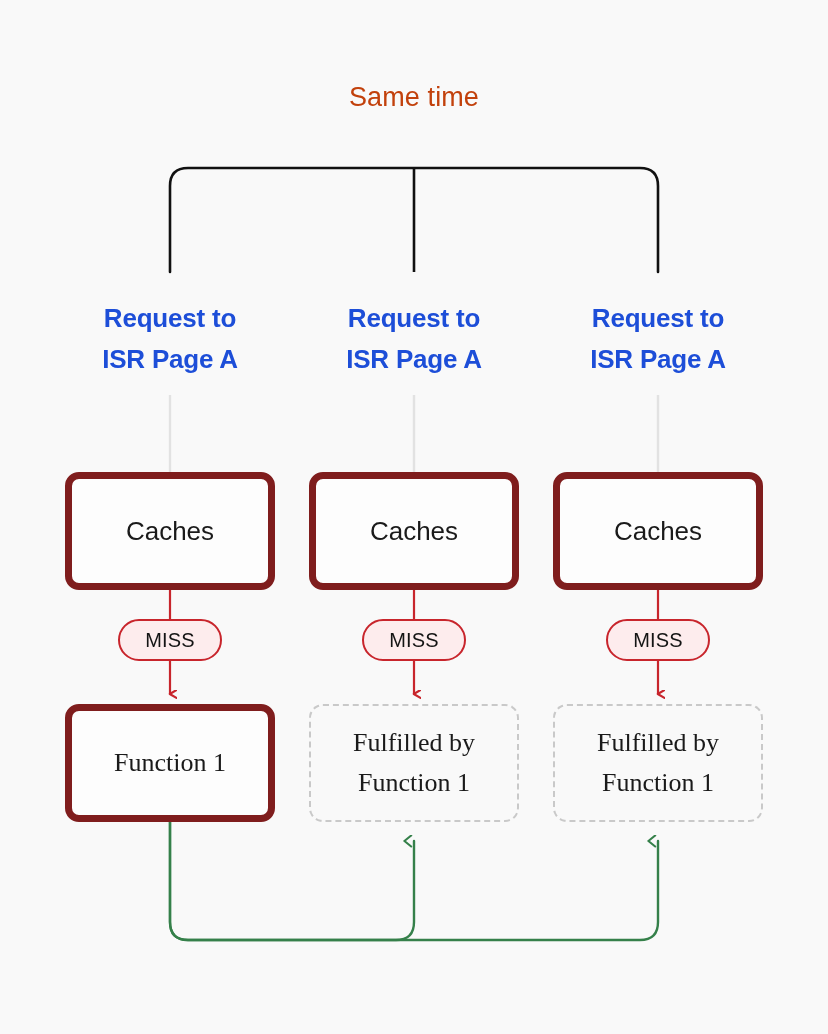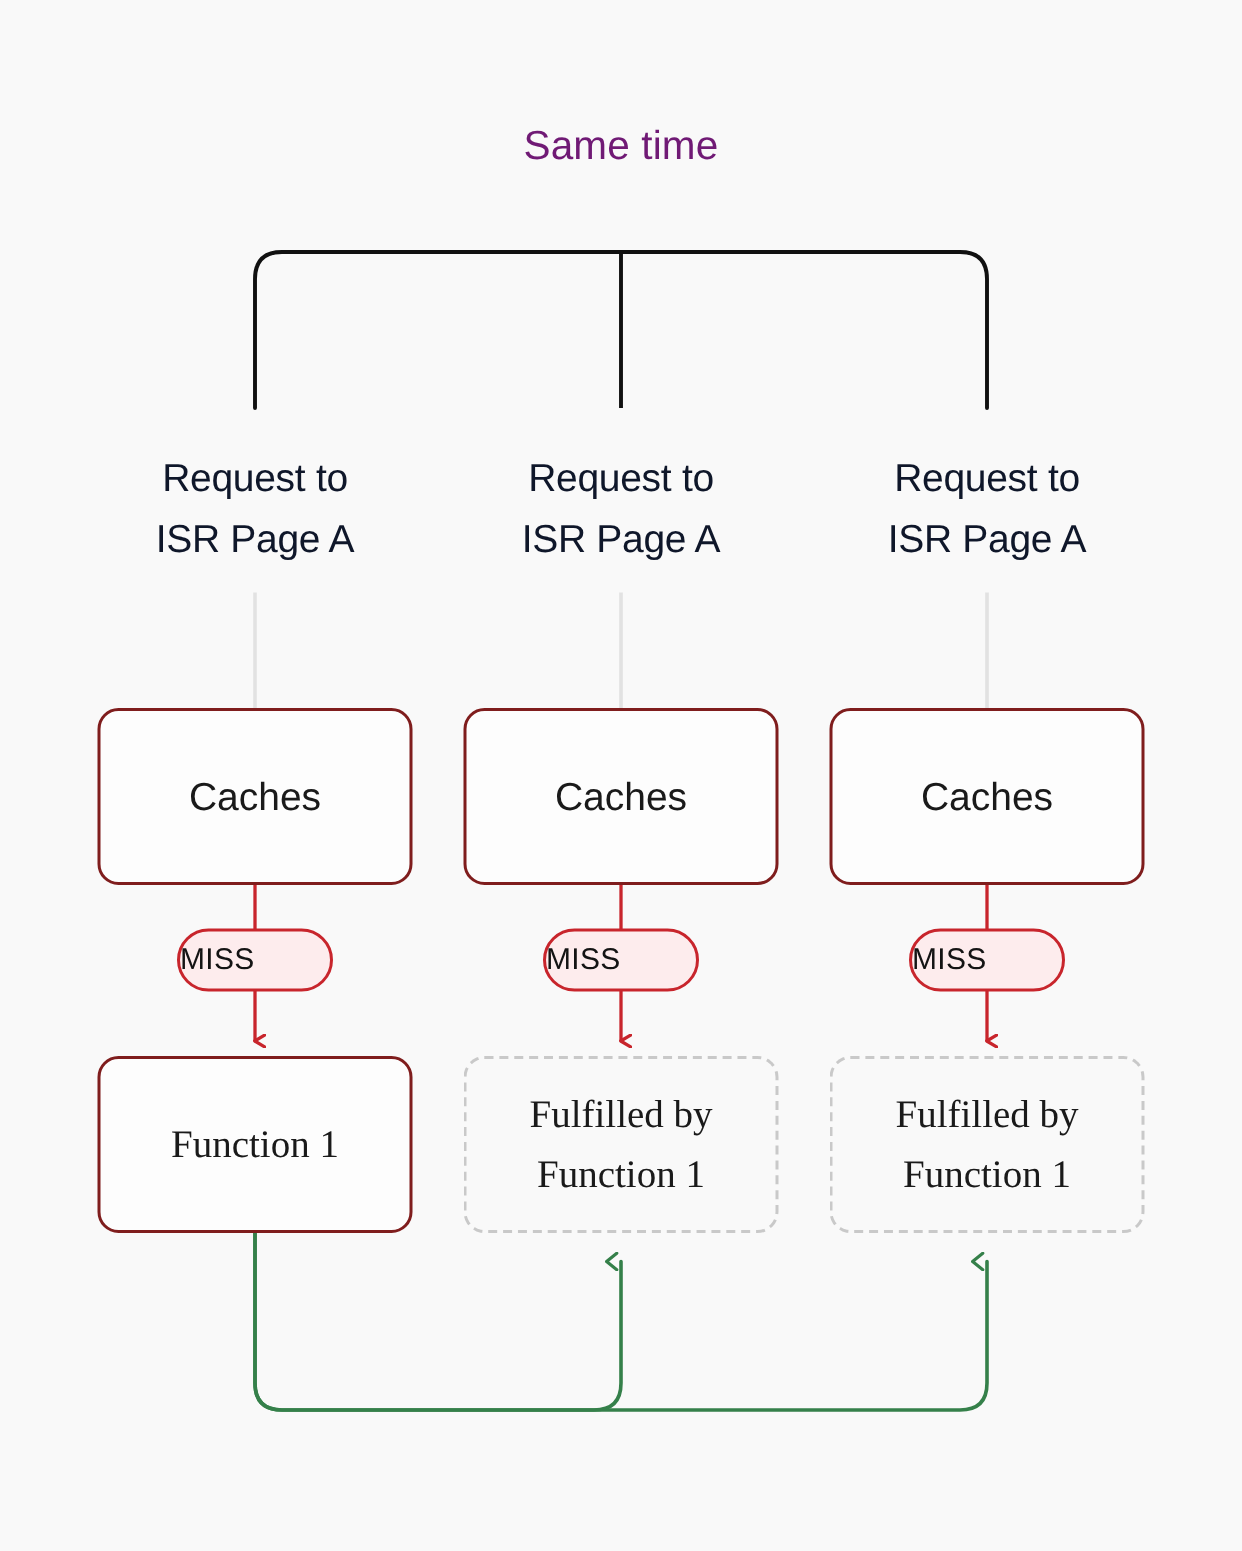--- a/index.html
+++ b/index.html
@@ -28,72 +28,72 @@
   }
 
   .caption {
     position: absolute;
     left: 0;
     top: 82px;
     width: 828px;
     text-align: center;
     font-size: 27px;
     font-weight: 400;
-    color: #701a75;
+    color: #c2410c;
     letter-spacing: 0.1px;
   }
 
   .col-heading {
     position: absolute;
     top: 298px;
     width: 216px;
     text-align: center;
     font-size: 26px;
     line-height: 41px;
-    font-weight: 400;
-    color: #0f172a;
+    font-weight: 700;
+    color: #1d4ed8;
     letter-spacing: -0.2px;
   }
   .col-heading .ln { display: block; }
 
   .node {
     position: absolute;
     width: 210px;
     height: 118px;
     border-radius: 14px;
     display: flex;
     align-items: center;
     justify-content: center;
     text-align: center;
     font-size: 26px;
     line-height: 40px;
     color: #1a1a1a;
     box-sizing: border-box;
     background: #fdfdfd;
   }
   .node.solid {
-    border: 2px solid #7f1d1d;
+    border: 7px solid #7f1d1d;
     background: #fdfdfd;
   }
   .node.dashed {
     border: 2px dashed #c9c9c9;
     background: transparent;
   }
   .node .ln { display: block; font-family: Liberation Serif, serif; }
 
   .badge {
     position: absolute;
     width: 104px;
     height: 42px;
     border-radius: 21px;
     border: 2px solid #c8252c;
     background: #fdeced;
     display: flex;
     align-items: center;
-    justify-content: flex-start;
+    justify-content: center;
     font-size: 20px;
     letter-spacing: 0.2px;
     color: #141414;
     box-sizing: border-box;
   }
 </style>
 </head>
 <body>
 
 <div id="stage">

